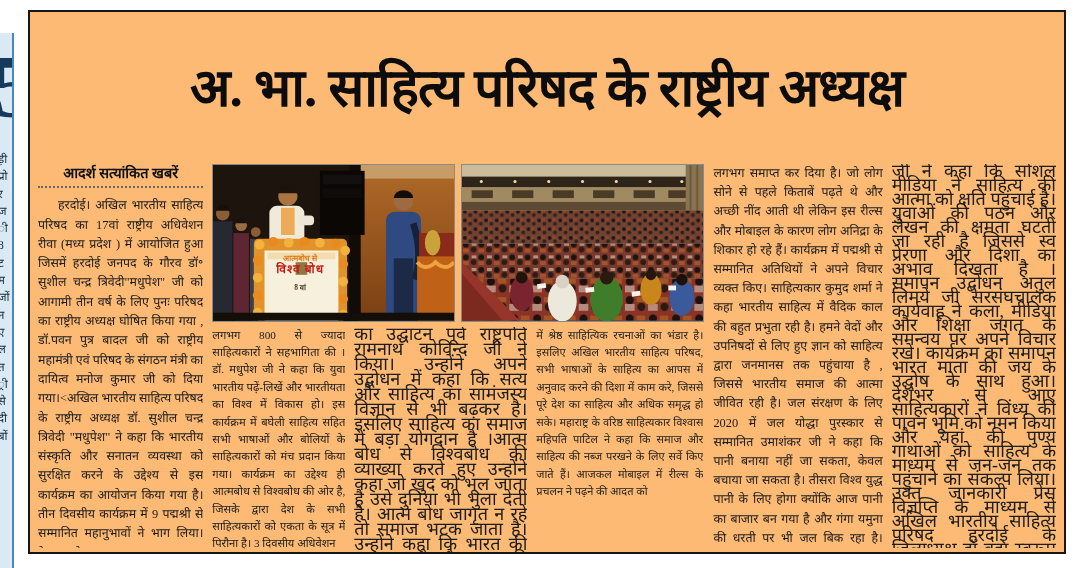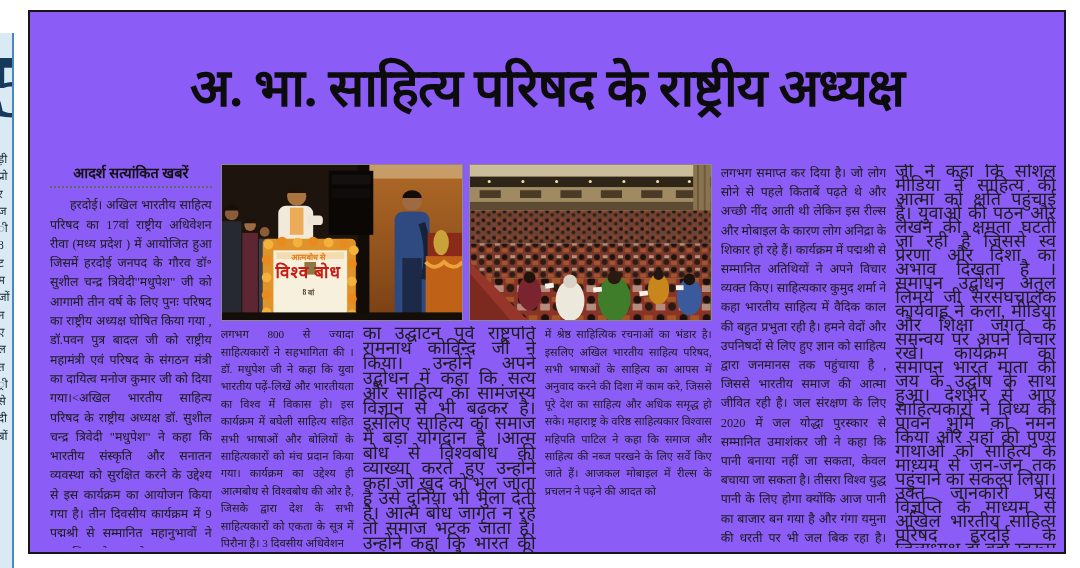--- a/index.html
+++ b/index.html
@@ -22,35 +22,35 @@
     line-height: 108px; margin-left: -7px; letter-spacing: -4px;
   }
   .strip-frags {
     display: flex; flex-direction: column; margin-left: -2px; margin-top: 10px;
     font-size: 11.5px; line-height: 17.3px; color: #15283a; white-space: nowrap;
   }
 
   
   .article {
     position: absolute; left: 28px; top: 10px; width: 1038px; height: 544px;
-    border: 2px solid #161616; background: #8b5cf6; padding: 2px 8px 4px 8px;
+    border: 2px solid #161616; background: #fdba74; padding: 2px 8px 4px 8px;
     overflow: hidden;
   }
   .headline {
     height: 148px; display: flex; flex-direction: column; justify-content: center;
     text-align: center; font-weight: bold; color: #0c0c0c; letter-spacing: -1px;
   }
   .headline .hl1 { font-size: 53px; line-height: 72px; }
   .headline .hl2 { font-size: 53px; line-height: 66px; }
 
   .body-cols { display: flex; gap: 9px; height: 384px; margin-top: 2px; }
   .tcol { text-align: justify; overflow: hidden; }
   .tcol p { margin: 0; }
 
-  .col-1 { width: 168px; font-size: 12.4px; line-height: 19.3px; margin-left: 12px; }
+  .col-1 { width: 168px; font-size: 12.4px; line-height: 19.3px; }
   .kicker { font-weight: bold; text-align: center; font-size: 14.5px; padding-bottom: 3px; color:#111; }
   .kicker-rule { border-bottom: 2px dotted #666; margin-bottom: 8px; }
   .col-1 p { text-indent: 20px; }
   .dateline { font-weight: normal; }
 
   .middle { width: 500px; display: flex; flex-direction: column; }
   .photos { display: flex; gap: 6px; height: 160px; }
   .photo { position: relative; flex: 1; border: 1px solid #8a8a8a; overflow: hidden; background:#000; }
   .photo svg { display: block; width: 100%; height: 100%; }
   .mid-cols { display: flex; gap: 9px; flex: 1; margin-top: 5px; }
@@ -60,21 +60,21 @@
 
   .col-5 { width: 172px; font-size: 12.4px; line-height: 19.2px; }
   .col-6 { width: 167px; font-size: 18px; line-height: 14px; }
 
   
   .podium-label {
     position: absolute; left: 16%; width: 40%; top: 57%;
     text-align: center; line-height: 1.15;
   }
   .p-top  { display:block; color: #e07a18; font-size: 8px;  font-weight: bold; }
-  .p-main { display:block; color: #c61c14; font-size: 17px; font-weight: bold; letter-spacing: 1px; }
+  .p-main { display:block; color: #c61c14; font-size: 12px; font-weight: bold; letter-spacing: 1px; }
   .p-sub  { display:block; color: #4a3a22; font-size: 7.5px; font-weight: bold; margin-top: 7px; }
 </style>
 </head>
 <body>
 
 <div class="left-strip">
   <span class="strip-digit">5</span>
   <div class="strip-frags">
       <span>ड़ी</span>
       <span>प्रो</span>

